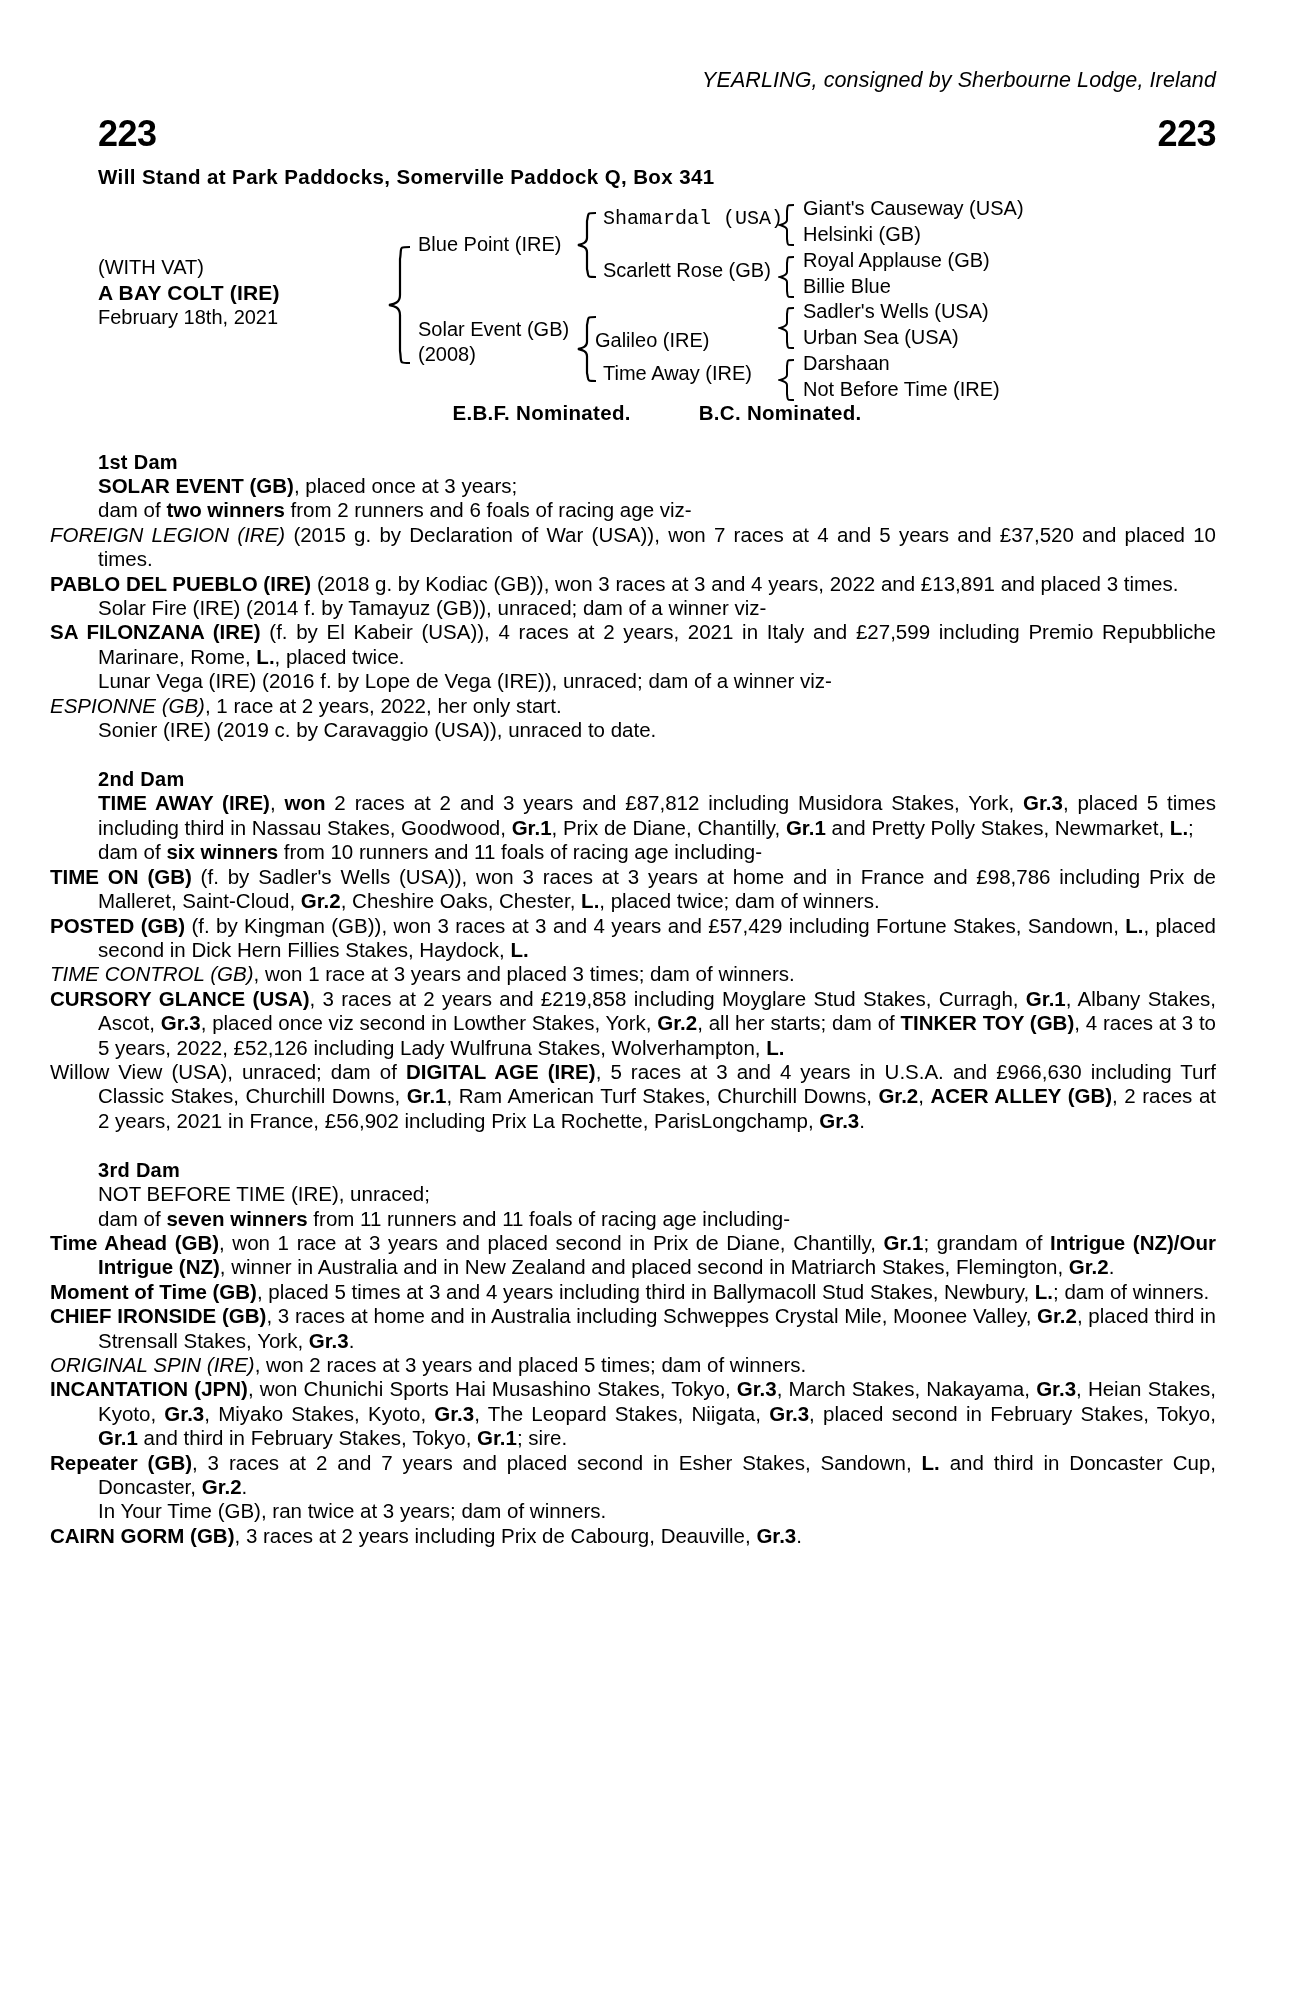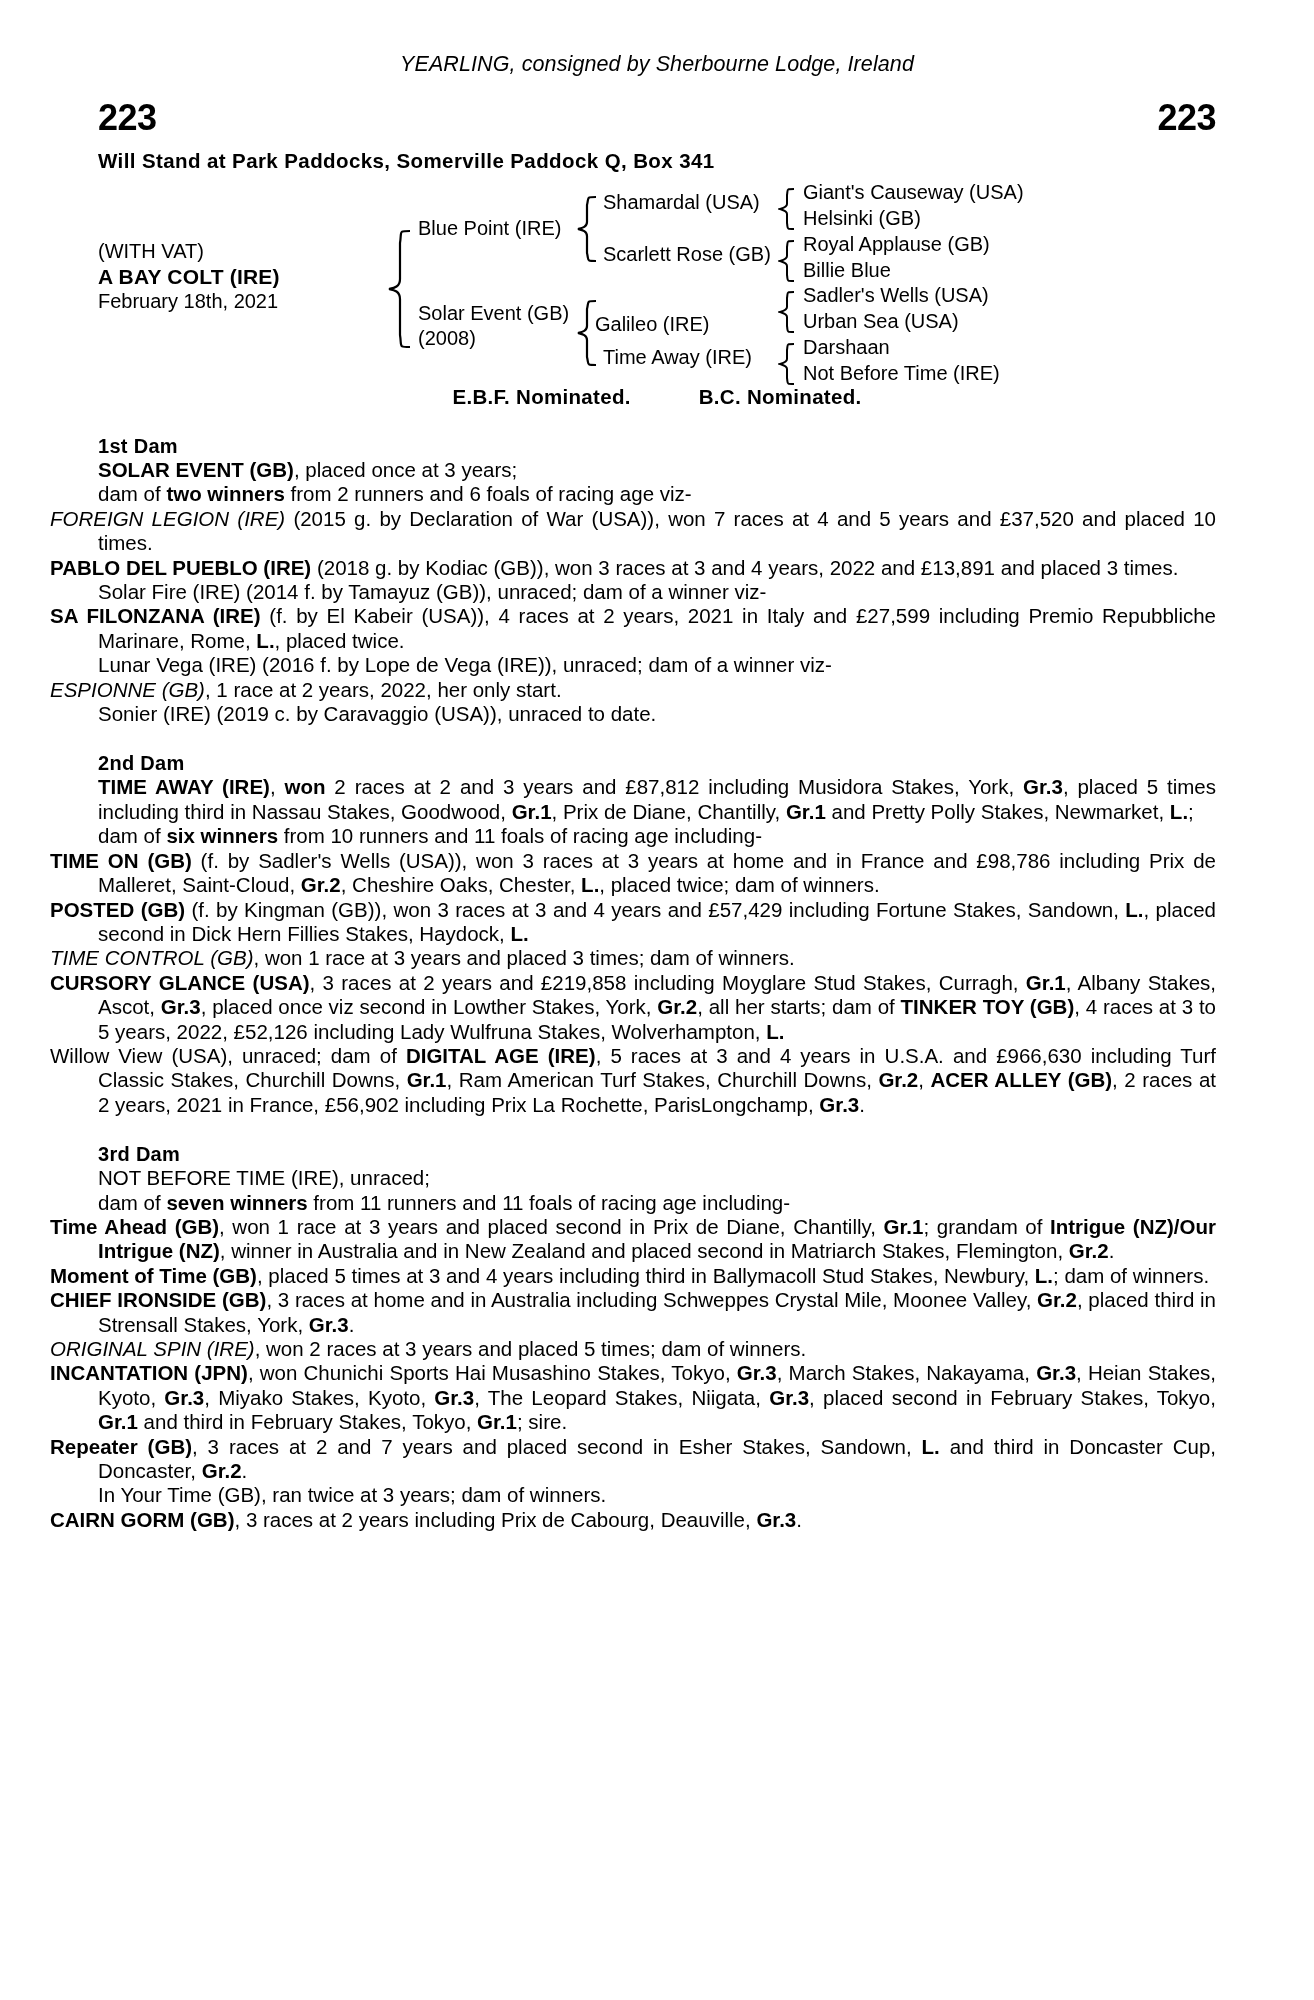--- a/index.html
+++ b/index.html
@@ -12,24 +12,25 @@
     min-height: 2000px;
     font-family: "Liberation Sans", sans-serif;
     color: #000000;
   }
   .page {
     width: 1314px;
     box-sizing: border-box;
     padding: 52px 98px 20px 98px;
   }
   .consignor {
-    text-align: center;
+    text-align: right;
     font-style: italic;
     font-size: 21.5px;
     letter-spacing: 0.1px;
+    margin-top: 16px;
   }
   .lotline {
     display: flex;
     justify-content: space-between;
     align-items: flex-start;
     margin-top: 20px;
   }
   .lotnum {
     font-weight: bold;
     font-size: 36px;
@@ -71,21 +72,21 @@
     position: absolute;
     left: 320px;
     top: 36px;
   }
   .ped .dam {
     position: absolute;
     left: 320px;
     top: 120px;
     line-height: 25px;
   }
-  .ped .gp1 { position: absolute; left: 505px; top: 10px; }
+  .ped .gp1 { position: absolute; left: 505px; top: 10px; font-family: Liberation Mono, monospace; }
   .ped .gp2 { position: absolute; left: 505px; top: 62px; }
   .ped .gp3 { position: absolute; left: 497px; top: 113px; margin-top: 19px; }
   .ped .gp4 { position: absolute; left: 505px; top: 165px; }
 
   .ped .gg { position: absolute; left: 705px; line-height: 26px; }
   .ped .gg1 { top: -2px; }
   .ped .gg2 { top: 50px; }
   .ped .gg3 { top: 101px; }
   .ped .gg4 { top: 153px; }
 

